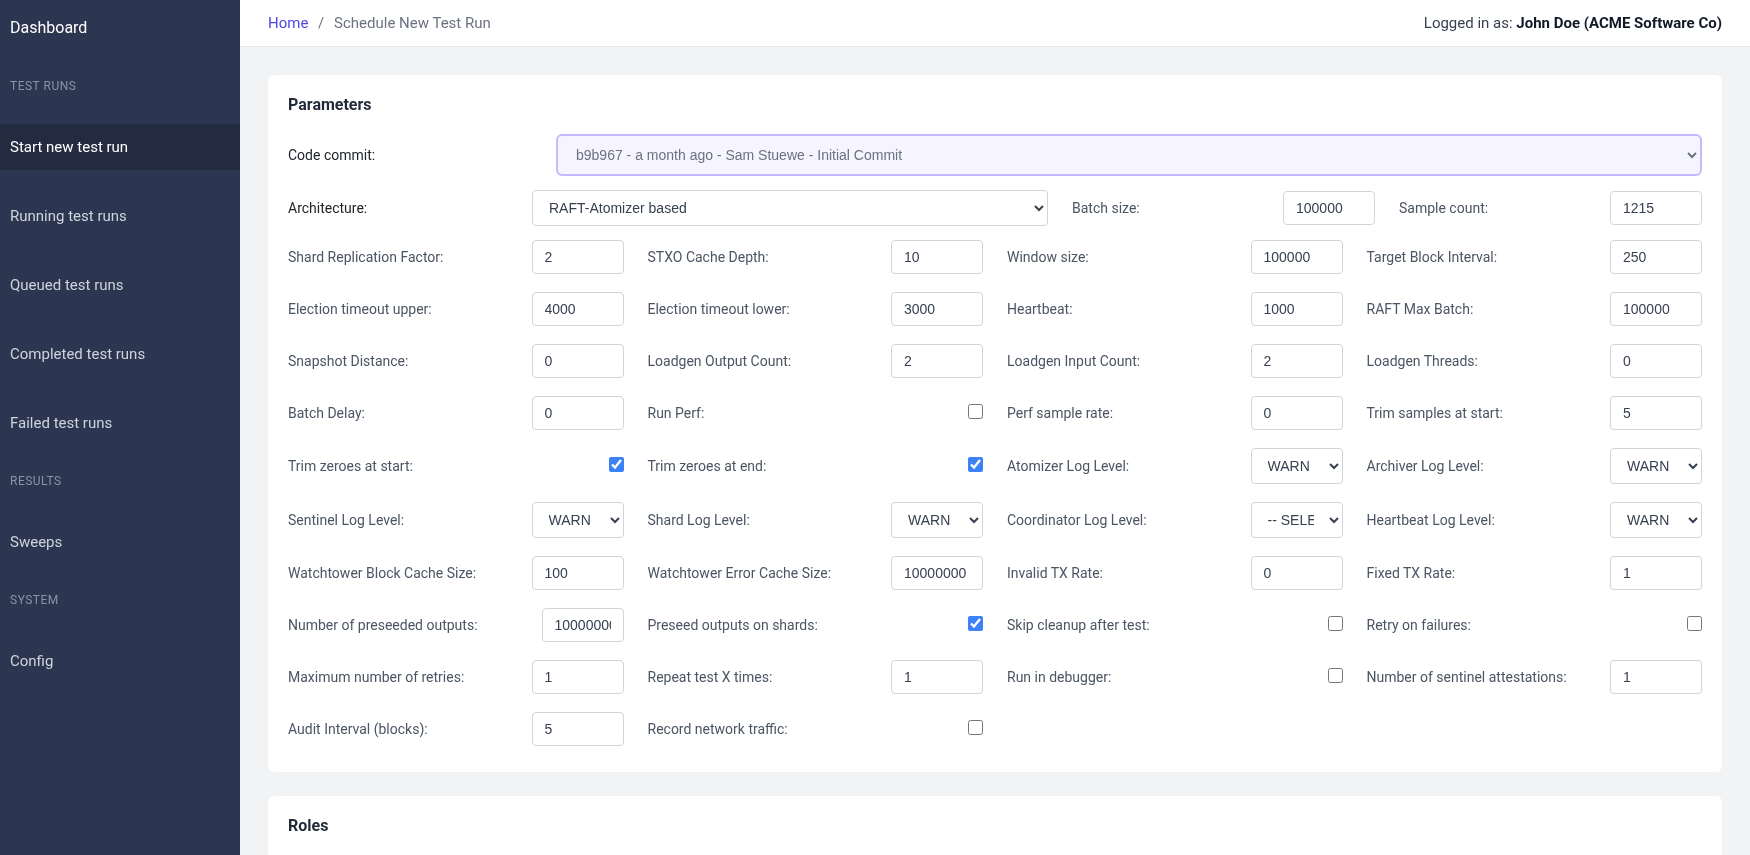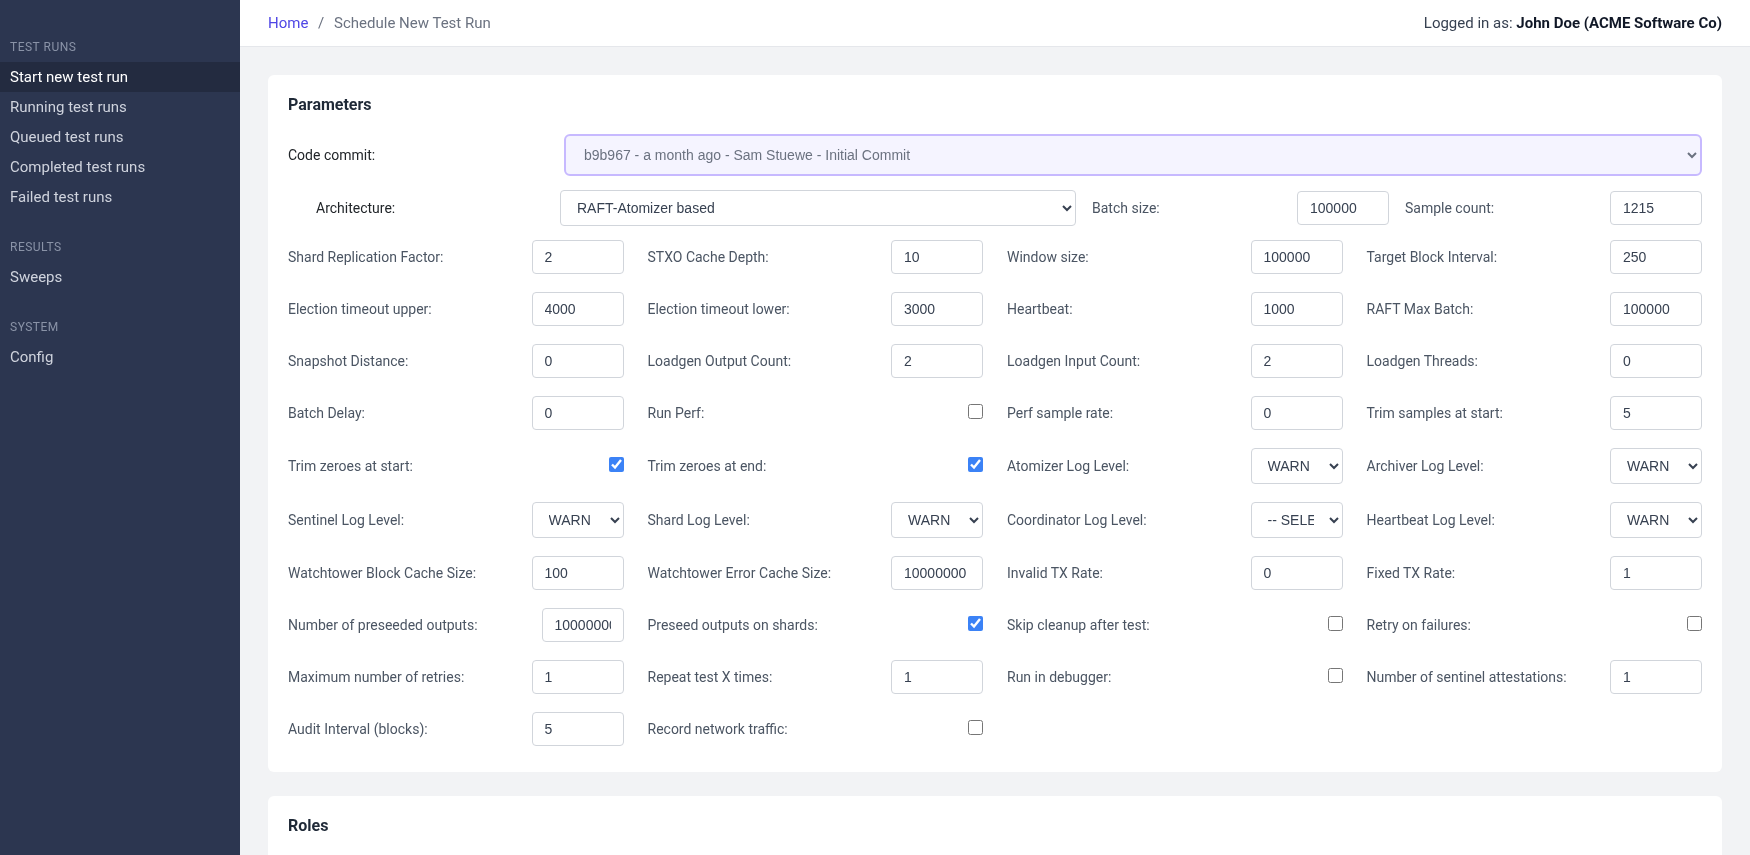--- a/index.html
+++ b/index.html
@@ -29,24 +29,25 @@
     color: #fff;
   }
   .sidebar .section-label {
     padding: 28px 10px 8px 10px;
     font-size: 12px;
     letter-spacing: .5px;
     color: #8a93a7;
     text-transform: uppercase;
   }
   .sidebar .nav-item {
-    padding: 6px 10px;
+    padding: 14px 10px;
     color: #cfd3dd;
     font-size: 15px;
     cursor: pointer;
+    margin-top: 23px;
   }
   .sidebar .nav-item.active {
     background: #232b40;
     color: #fff;
   }
 
   
   .main {
     flex: 1;
     display: flex;
@@ -83,21 +84,21 @@
   .card h2 {
     font-size: 16px;
     font-weight: 700;
     color: #1f2937;
     margin-bottom: 20px;
   }
 
   
   .row {
     display: flex;
-    gap: 32px;
+    gap: 24px;
     margin-bottom: 14px;
     align-items: center;
   }
   .label-col { width: 244px; flex-shrink: 0; }
   input[type=text], select {
     border: 1px solid #d1d5db;
     border-radius: 4px;
     padding: 8px 12px;
     font-size: 14px;
     color: #374151;
@@ -134,20 +135,21 @@
     color: #4b5563;
     font-size: 14px;
     flex: 1;
   }
   .param-grid .cell .control { flex-shrink: 0; }
 </style>
 </head>
 <body>
 
 <nav class="sidebar">
+  <div class="brand">Dashboard</div>
 
   <div class="section-label">TEST RUNS</div>
   <div class="nav-item active">Start new test run</div>
   <div class="nav-item">Running test runs</div>
   <div class="nav-item">Queued test runs</div>
   <div class="nav-item">Completed test runs</div>
   <div class="nav-item">Failed test runs</div>
 
   <div class="section-label">RESULTS</div>
   <div class="nav-item">Sweeps</div>
@@ -173,21 +175,21 @@
     <section class="card">
       <h2>Parameters</h2>
 
       <div class="row">
         <label class="label-col">Code commit:</label>
         <select class="commit" style="flex:1;">
           <option>b9b967 - a month ago - Sam Stuewe - Initial Commit</option>
         </select>
       </div>
 
-      <div class="row" style="gap:16px;margin-left:28px;">
+      <div class="row" style="gap:24px;">
         <div style="display:flex;align-items:center;flex:2;">
           <label class="label-col">Architecture:</label>
           <select class="arch">
             <option>RAFT-Atomizer based</option>
           </select>
         </div>
         <div class="cell" style="display:flex;align-items:center;justify-content:space-between;flex:1;gap:12px;">
           <label style="color:#4b5563;flex:1;">Batch size:</label>
           <input type="text" value="100000" style="">
         </div>

